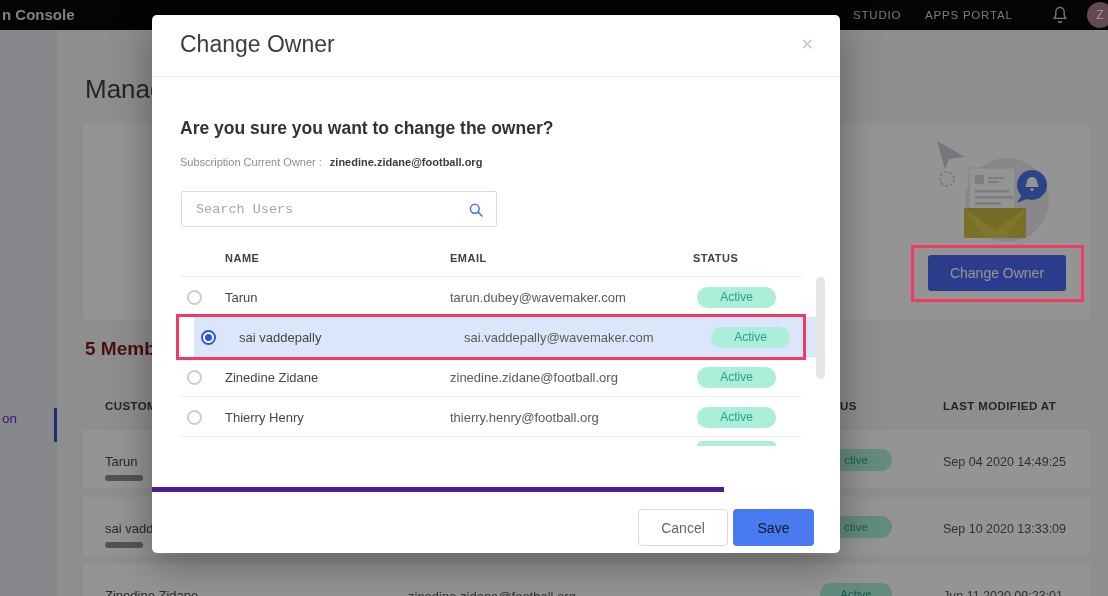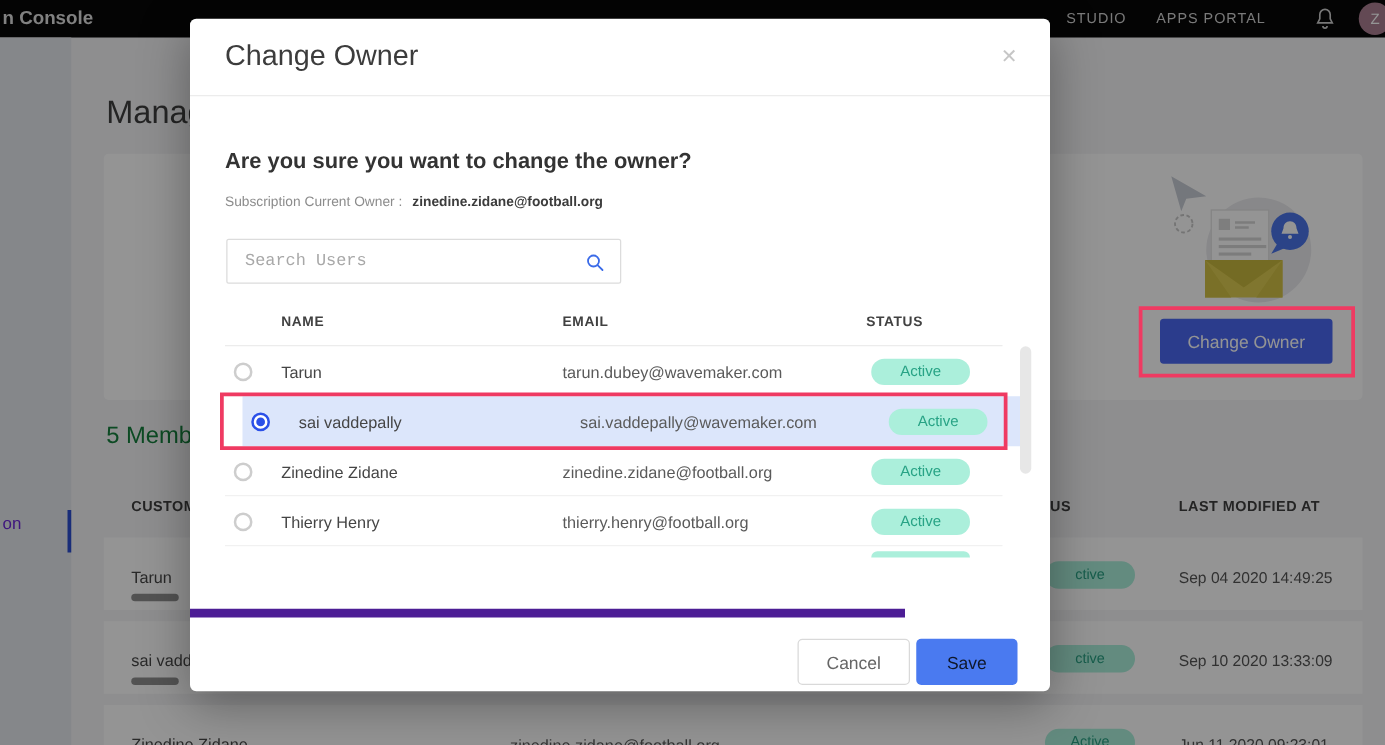--- a/index.html
+++ b/index.html
@@ -20,29 +20,29 @@
   .sidebar{position:absolute;left:0;top:30px;width:57px;height:566px;background:#e6e8ee;z-index:1;}
   .side-label{position:absolute;left:2px;top:381px;font-size:13.5px;color:#6d28d9;}
   .side-bar-indicator{position:absolute;left:54px;top:378px;width:3px;height:34px;background:#2c4fd0;}
 
   
   .page-heading{position:absolute;left:85px;top:74px;font-size:26px;color:#3f3f3f;z-index:1;}
   .main-card{position:absolute;left:83px;top:123px;width:1007px;height:197px;background:#fff;border-radius:4px;z-index:1;}
   .illustration{position:absolute;left:832px;top:12px;width:160px;height:115px;}
   .change-owner-btn{position:absolute;left:845px;top:132px;width:138px;height:36px;background:#4a68f2;
         color:#fff;border:none;border-radius:3px;font-size:14px;cursor:pointer;font-family:"Liberation Sans",sans-serif;}
-  .members-heading{position:absolute;left:85px;top:338px;font-size:19px;font-weight:400;color:#15803d;z-index:1;}
+  .members-heading{position:absolute;left:85px;top:338px;font-size:19px;font-weight:700;color:#7f1d1d;z-index:1;}
   .bg-col-header{position:absolute;top:400px;font-size:11.5px;font-weight:700;letter-spacing:.4px;color:#3f3f3f;z-index:1;}
   .bgh-customer{left:105px;} .bgh-status{left:840px;} .bgh-lastmod{left:943px;}
   .bg-row{position:absolute;left:83px;width:1007px;height:58px;background:#fff;z-index:1;}
   .bg-row-0{top:430px;} .bg-row-1{top:497px;} .bg-row-2{top:564px;}
   .bgname{position:absolute;left:22px;top:24px;font-size:13px;color:#474747;}
   .bgunderbar{position:absolute;left:22px;top:45px;width:38px;height:6px;background:#909090;border-radius:3px;}
   .bgemail{position:absolute;left:325px;top:25px;font-size:13px;color:#5c5c5c;}
-  .bgbadge{position:absolute;left:753px;top:19px;width:72px;height:22px;background:#abefdb;color:#28a183;
+  .bgbadge{position:absolute;left:737px;top:19px;width:72px;height:22px;background:#abefdb;color:#28a183;
            border-radius:11px;font-size:11.5px;line-height:22px;text-align:center;}
   .bgdate{position:absolute;left:860px;top:25px;font-size:12.5px;color:#555;}
 
   
   .overlay{position:absolute;left:0;top:0;width:1108px;height:596px;background:rgba(0,0,0,.42);z-index:2;}
   .btn-annotation{position:absolute;left:911px;top:245px;width:173px;height:57px;border:3px solid #ef3a62;z-index:3;}
 
   
   .modal{position:absolute;left:152px;top:15px;width:688px;height:538px;background:#fff;border-radius:5px;
          box-shadow:0 10px 40px rgba(0,0,0,.35);z-index:4;}
@@ -66,21 +66,21 @@
   .radio{position:absolute;left:7px;top:13px;width:15px;height:15px;border:2px solid #cdcdcd;border-radius:50%;background:#fff;}
   .radio.checked{border-color:#2b50e8;}
   .radio.checked::after{content:"";position:absolute;left:2px;top:2px;right:2px;bottom:2px;background:#2b50e8;border-radius:50%;}
   .uname{position:absolute;left:45px;top:13px;font-size:13px;color:#454545;}
   .uemail{position:absolute;left:270px;top:13px;font-size:13px;color:#5a5a5a;}
   .ubadge{position:absolute;left:517px;top:10px;width:79px;height:21px;background:#abefdb;color:#27a385;
           border-radius:11px;font-size:12px;line-height:21px;text-align:center;}
   .partial-badge{position:absolute;left:545px;top:426px;width:79px;height:5px;background:#abefdb;border-radius:10px 10px 0 0;}
   .scroll-thumb{position:absolute;left:664px;top:262px;width:9px;height:102px;background:#e7e7e7;border-radius:5px;cursor:pointer;}
   .row-annotation{position:absolute;left:24px;top:299px;width:630px;height:46px;border:3px solid #ef3a62;z-index:5;pointer-events:none;}
-  .modal-footer{position:absolute;left:0;top:472px;width:572px;height:66px;border-top:7px solid #4c1d95;}
+  .modal-footer{position:absolute;left:0;top:472px;width:572px;height:66px;border-top:5px solid #4c1d95;}
   .cancel-btn{position:absolute;left:486px;top:17px;width:90px;height:37px;background:#fff;border:1px solid #d9d9d9;
         border-radius:4px;color:#666;font-size:14px;cursor:pointer;font-family:"Liberation Sans",sans-serif;}
   .save-btn{position:absolute;left:581px;top:17px;width:81px;height:37px;background:#4a7af0;border:none;
         border-radius:4px;color:#0f172a;font-size:14px;cursor:pointer;font-family:"Liberation Sans",sans-serif;}
 </style>
 </head>
 <body>
 
 <div class="stage">
 

